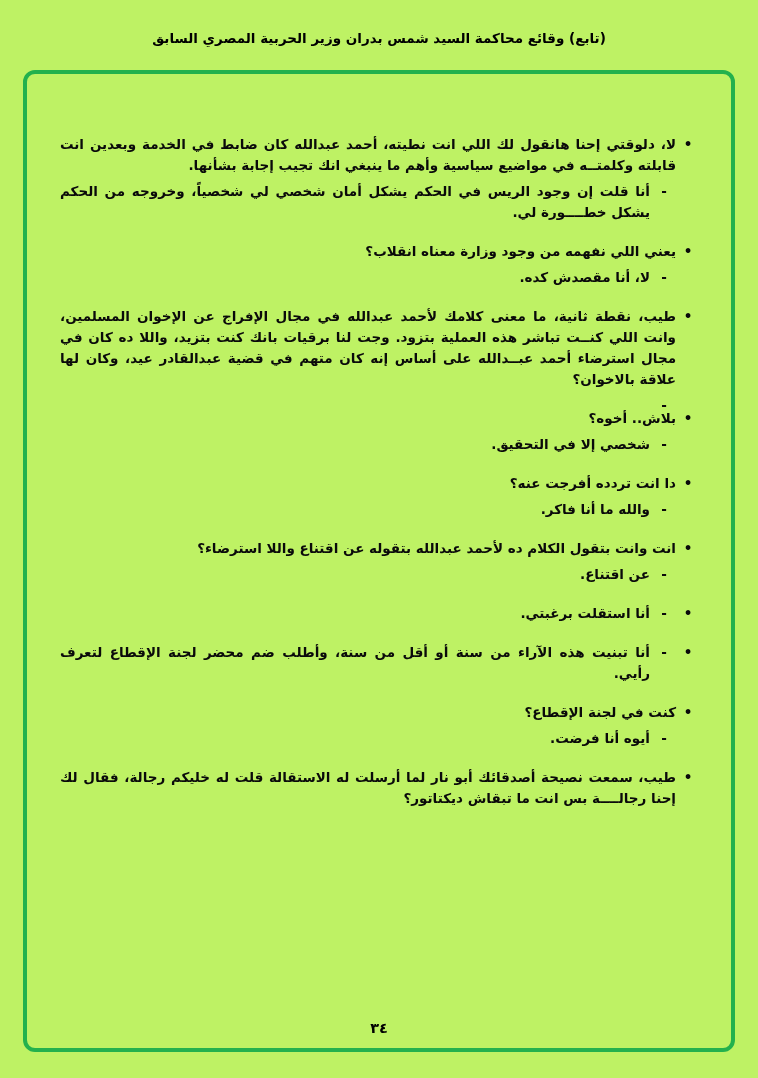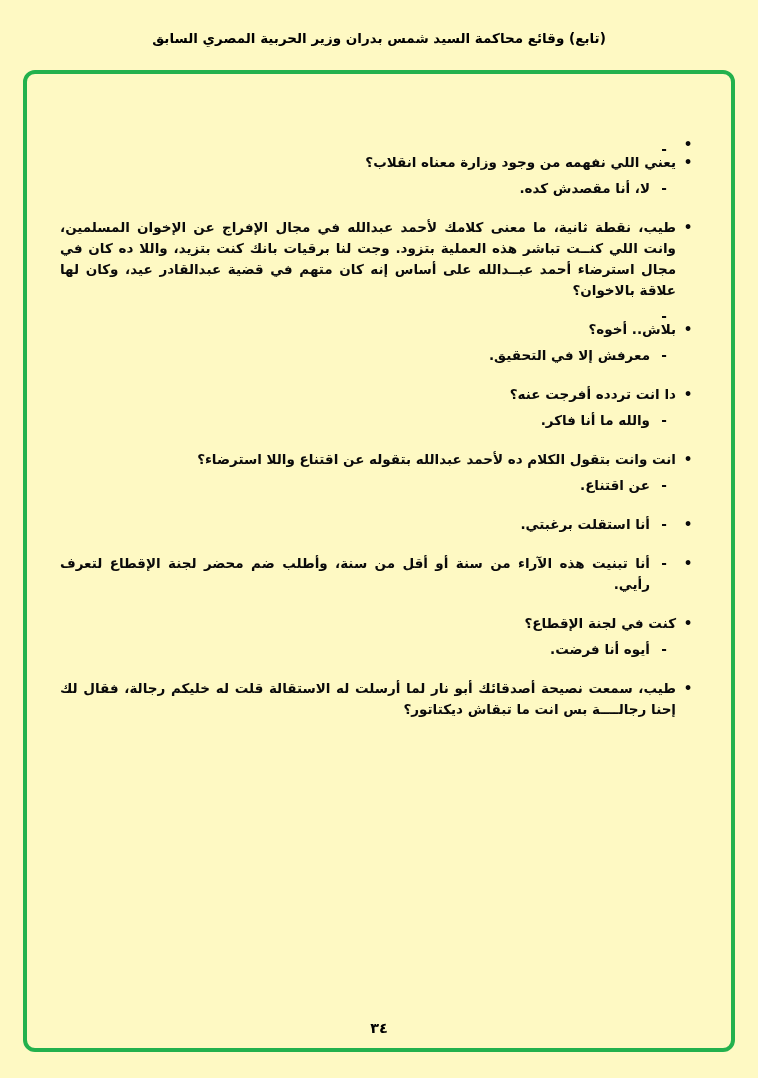--- a/index.html
+++ b/index.html
@@ -1,21 +1,21 @@
 <!DOCTYPE html>
 <html lang="ar"><head>
 <meta charset="utf-8">
 <style>
   * { box-sizing: border-box; }
   html, body { margin: 0; padding: 0; background: #ffffff; }
   .page {
     position: relative;
     width: 758px;
     height: 1078px;
-    background: #fef9c3;
+    background: #bef264;
     font-family: "DejaVu Sans", sans-serif;
     color: #000;
     overflow: hidden;
   }
   .header {
     position: absolute;
     top: 30px;
     left: 0;
     right: 0;
     text-align: center;
@@ -79,23 +79,25 @@
 <div class="page">
 
   <div class="header">(تابع) وقائع محاكمة السيد شمس بدران وزير الحربية المصري السابق</div>
 
   <div class="frame"></div>
 
   <div class="content">
 
     <div class="item q">
       <span class="marker">•</span>
+      <span>لا، دلوقتي إحنا هانقول لك اللي انت نطيته، أحمد عبدالله كان ضابط في الخدمة وبعدين انت قابلته وكلمتــه في مواضيع سياسية وأهم ما ينبغي انك تجيب إجابة بشأنها.</span>
     </div>
     <div class="item a">
       <span class="marker">-</span>
+      <span>أنا قلت إن وجود الريس في الحكم يشكل أمان شخصي لي شخصياً، وخروجه من الحكم يشكل خطــــورة لي.</span>
     </div>
 
     <div class="item q">
       <span class="marker">•</span>
       <span>يعني اللي نفهمه من وجود وزارة معناه انقلاب؟</span>
     </div>
     <div class="item a">
       <span class="marker">-</span>
       <span>لا، أنا مقصدش كده.</span>
     </div>
@@ -107,21 +109,21 @@
     <div class="item a">
       <span class="marker">-</span>
     </div>
 
     <div class="item q">
       <span class="marker">•</span>
       <span>بلاش.. أخوه؟</span>
     </div>
     <div class="item a">
       <span class="marker">-</span>
-      <span>معرفش إلا في التحقيق.</span>
+      <span>شخصي إلا في التحقيق.</span>
     </div>
 
     <div class="item q">
       <span class="marker">•</span>
       <span>دا انت تردده أفرجت عنه؟</span>
     </div>
     <div class="item a">
       <span class="marker">-</span>
       <span>والله ما أنا فاكر.</span>
     </div>

